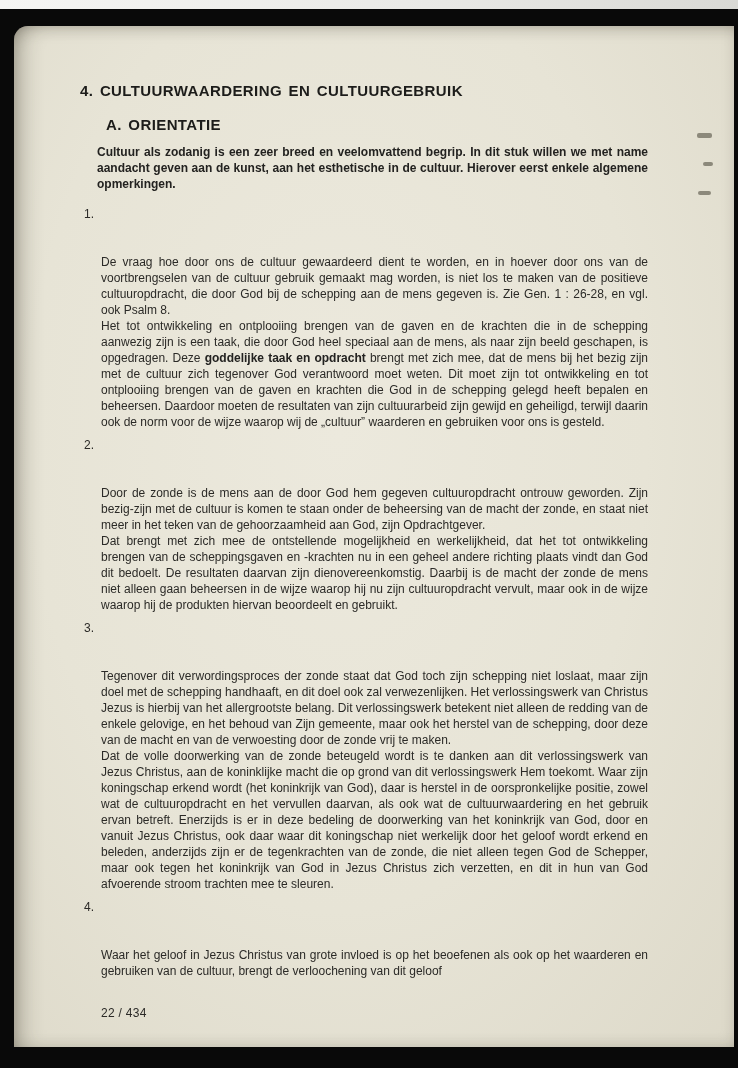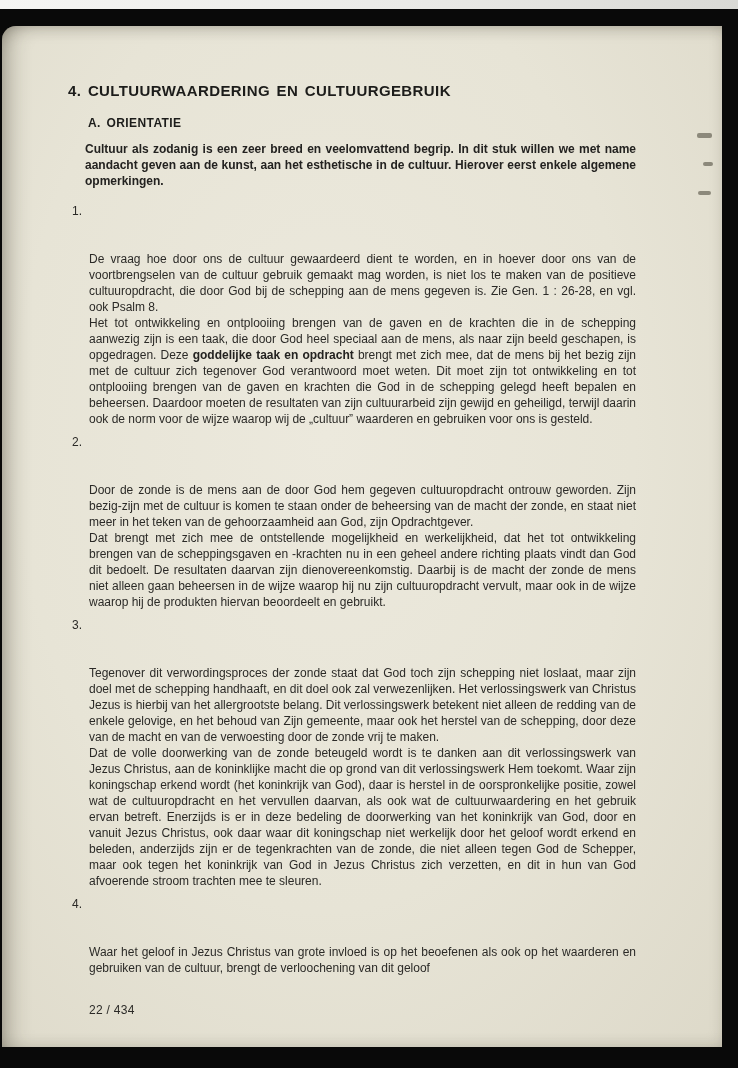--- a/index.html
+++ b/index.html
@@ -8,38 +8,38 @@
     background:#090909;
     font-family:"Liberation Sans", sans-serif;
     overflow:hidden;
     position:relative;
   }
   .scanner-strip {
     position:absolute; top:0; left:0; width:738px; height:9px;
     background:linear-gradient(90deg,#f5f5f3 0%,#eaeae7 55%,#d9d9d5 100%);
   }
   .paper {
-    position:absolute; left:2px; top:26px; width:720px; height:1021px;
+    position:absolute; left:14px; top:26px; width:720px; height:1021px;
     background:radial-gradient(ellipse at 45% 40%, #ece9dd 0%, #e7e4d6 55%, #ddd9c9 100%);
     border-radius:14px 0 0 0;
     box-shadow:
       inset 16px 0 26px -14px rgba(40,35,22,.45),
       inset 0 10px 18px -12px rgba(40,35,22,.35),
       inset -6px -6px 20px -14px rgba(40,35,22,.25);
     padding:56px 86px 4px 66px;
   }
   .chapter-title {
     font-size:15px; font-weight:bold; color:#1c1c1a;
     letter-spacing:.4px; word-spacing:2px;
     margin-bottom:17px;
   }
   .section-heading {
-    font-size:12px; font-weight:bold; color:#1c1c1a;
+    font-size:15px; font-weight:bold; color:#1c1c1a;
     letter-spacing:.4px; word-spacing:2px;
-    margin:0 0 11px 20px;
+    margin:0 0 11px 26px;
   }
   .intro, .item-body p, .num, .pagenum {
     font-size:12px; line-height:16px; color:#2b2a27;
   }
   .intro, .item-body p { text-align:justify; }
   .intro {
     font-weight:bold; color:#232220;
     margin:0 0 14px 17px;
   }
   .numbered-list { }

